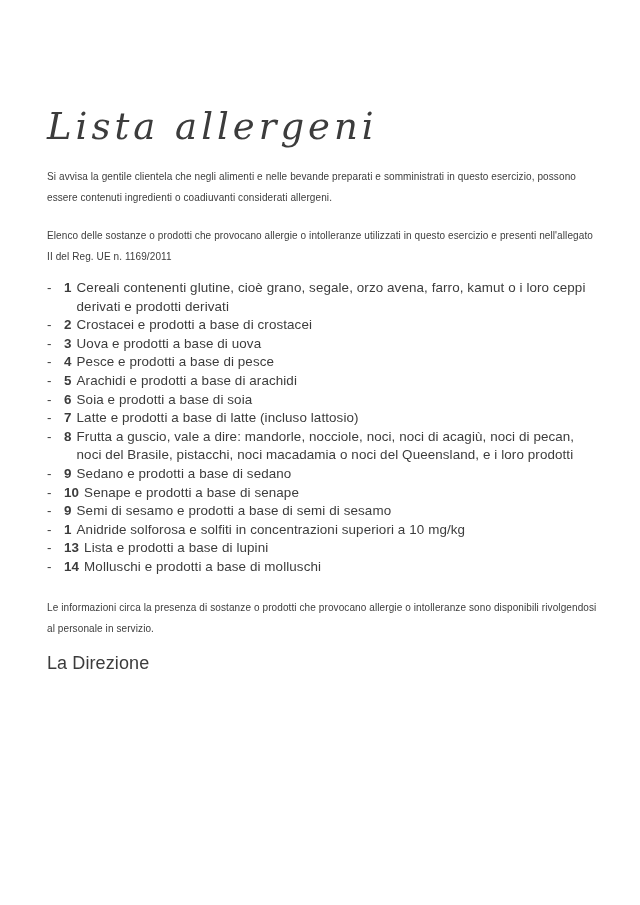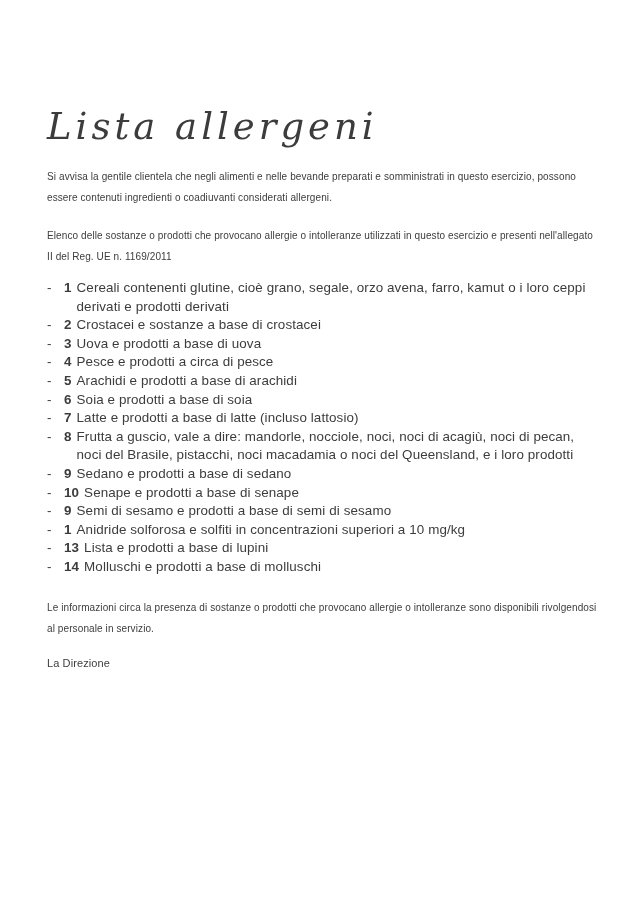--- a/index.html
+++ b/index.html
@@ -58,21 +58,21 @@
   }
   .allergen-list .num {
     font-weight: 700;
     padding-right: 5px;
   }
   .closing {
     margin-top: 20px;
     margin-bottom: 4px;
   }
   .signature {
-    font-size: 11px;
+    font-size: 18px;
     line-height: 21px;
     margin: 14px 0 0 0;
     letter-spacing: 0.1px;
   }
 </style>
 </head>
 <body>
 
 <div class="sheet">
 
@@ -85,33 +85,33 @@
   <ul class="allergen-list">
   <li>
     <span class="dash">-</span>
     <span class="num">1</span>
     <span class="txt">Cereali contenenti glutine, cioè grano, segale, orzo avena, farro, kamut o i loro ceppi derivati e prodotti derivati</span>
   </li>
 
   <li>
     <span class="dash">-</span>
     <span class="num">2</span>
-    <span class="txt">Crostacei e sostanze a base di crostacei</span>
+    <span class="txt">Crostacei e prodotti a base di crostacei</span>
   </li>
 
   <li>
     <span class="dash">-</span>
     <span class="num">3</span>
     <span class="txt">Uova e prodotti a base di uova</span>
   </li>
 
   <li>
     <span class="dash">-</span>
     <span class="num">4</span>
-    <span class="txt">Pesce e prodotti a circa di pesce</span>
+    <span class="txt">Pesce e prodotti a base di pesce</span>
   </li>
 
   <li>
     <span class="dash">-</span>
     <span class="num">5</span>
     <span class="txt">Arachidi e prodotti a base di arachidi</span>
   </li>
 
   <li>
     <span class="dash">-</span>

